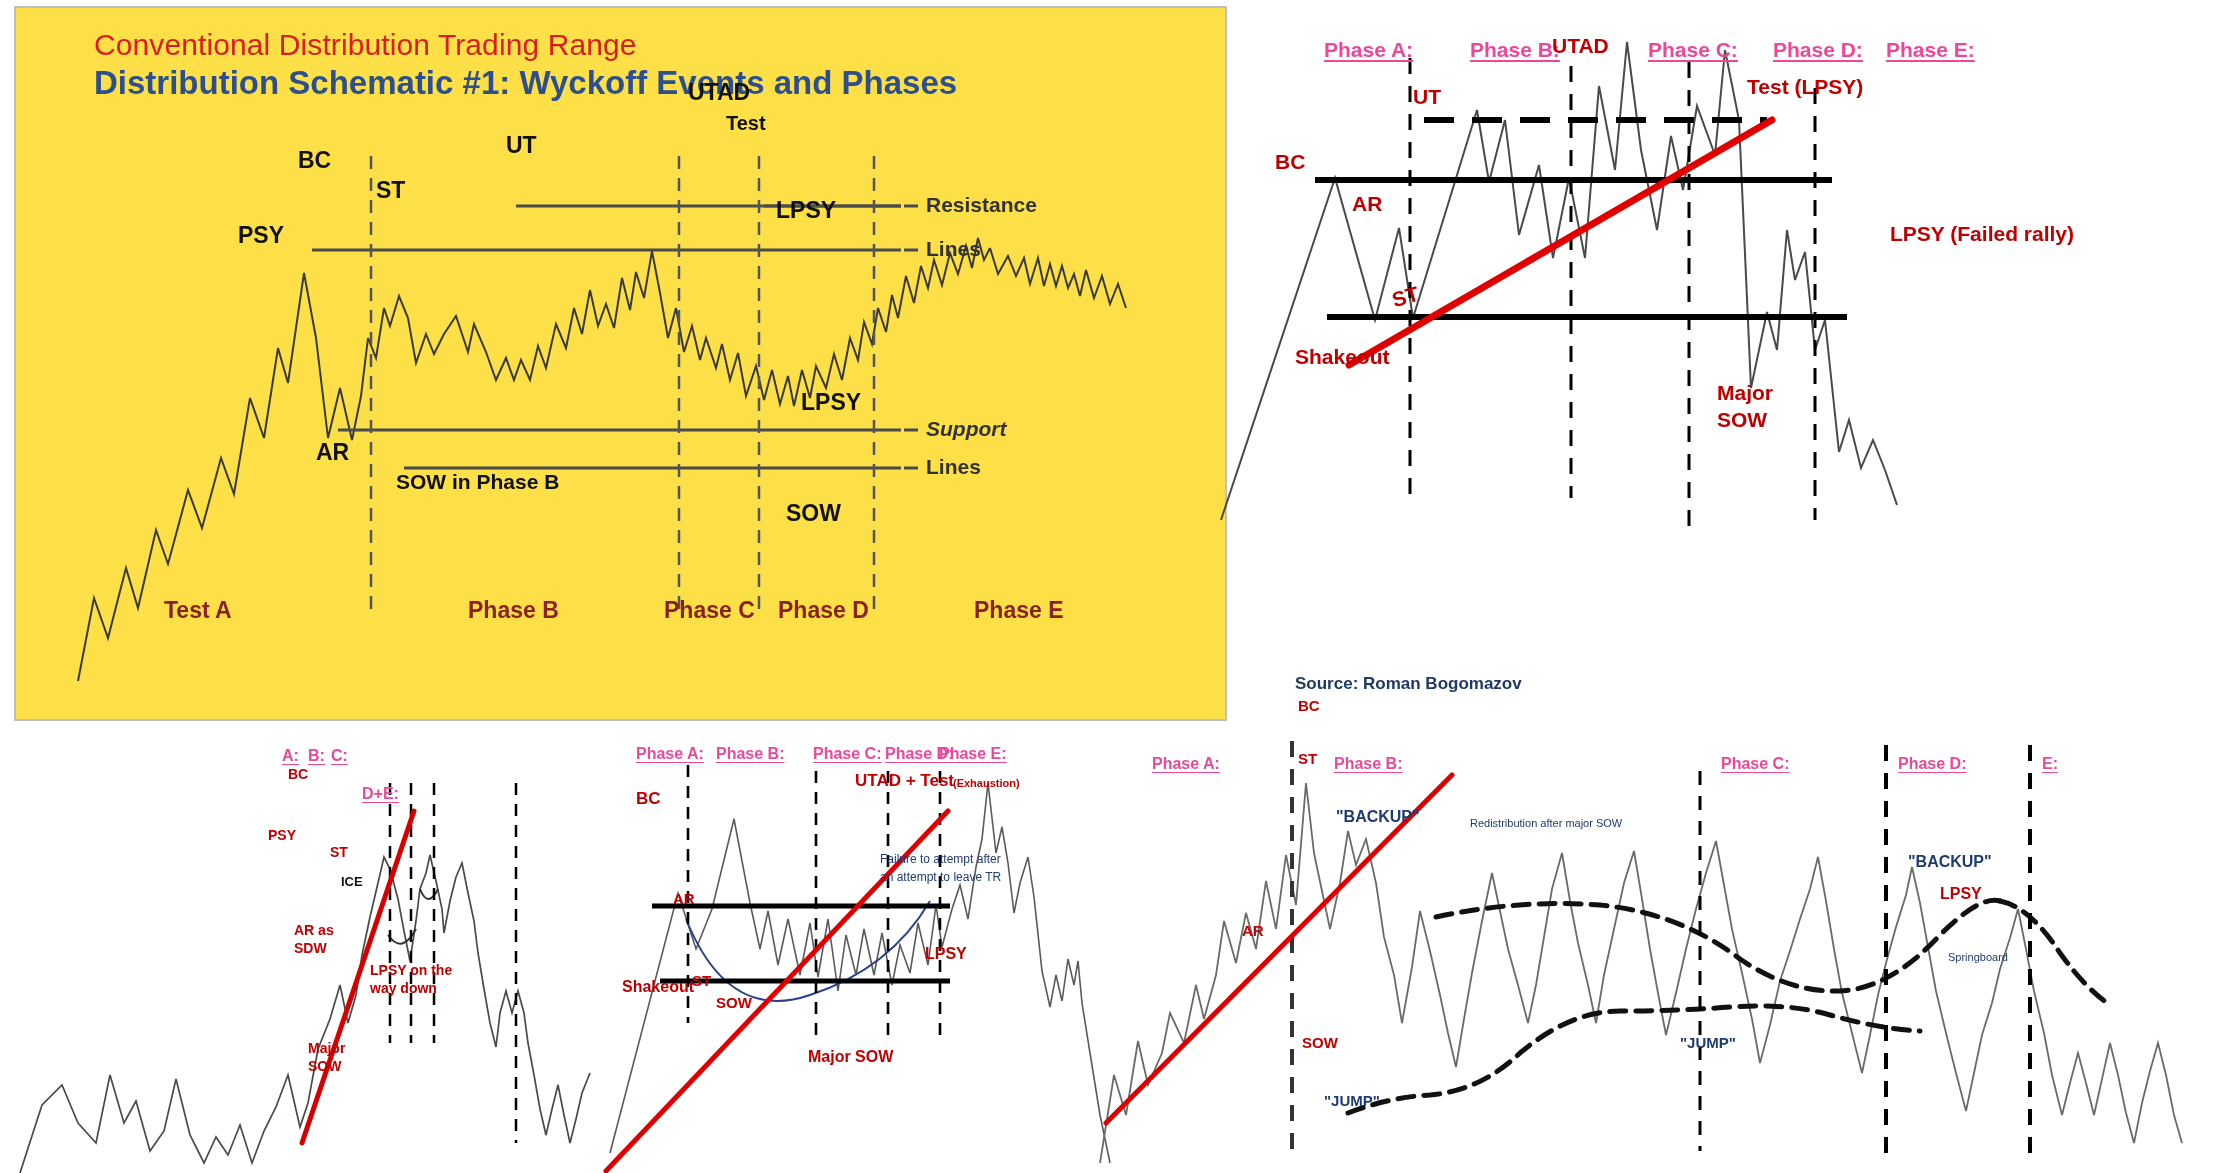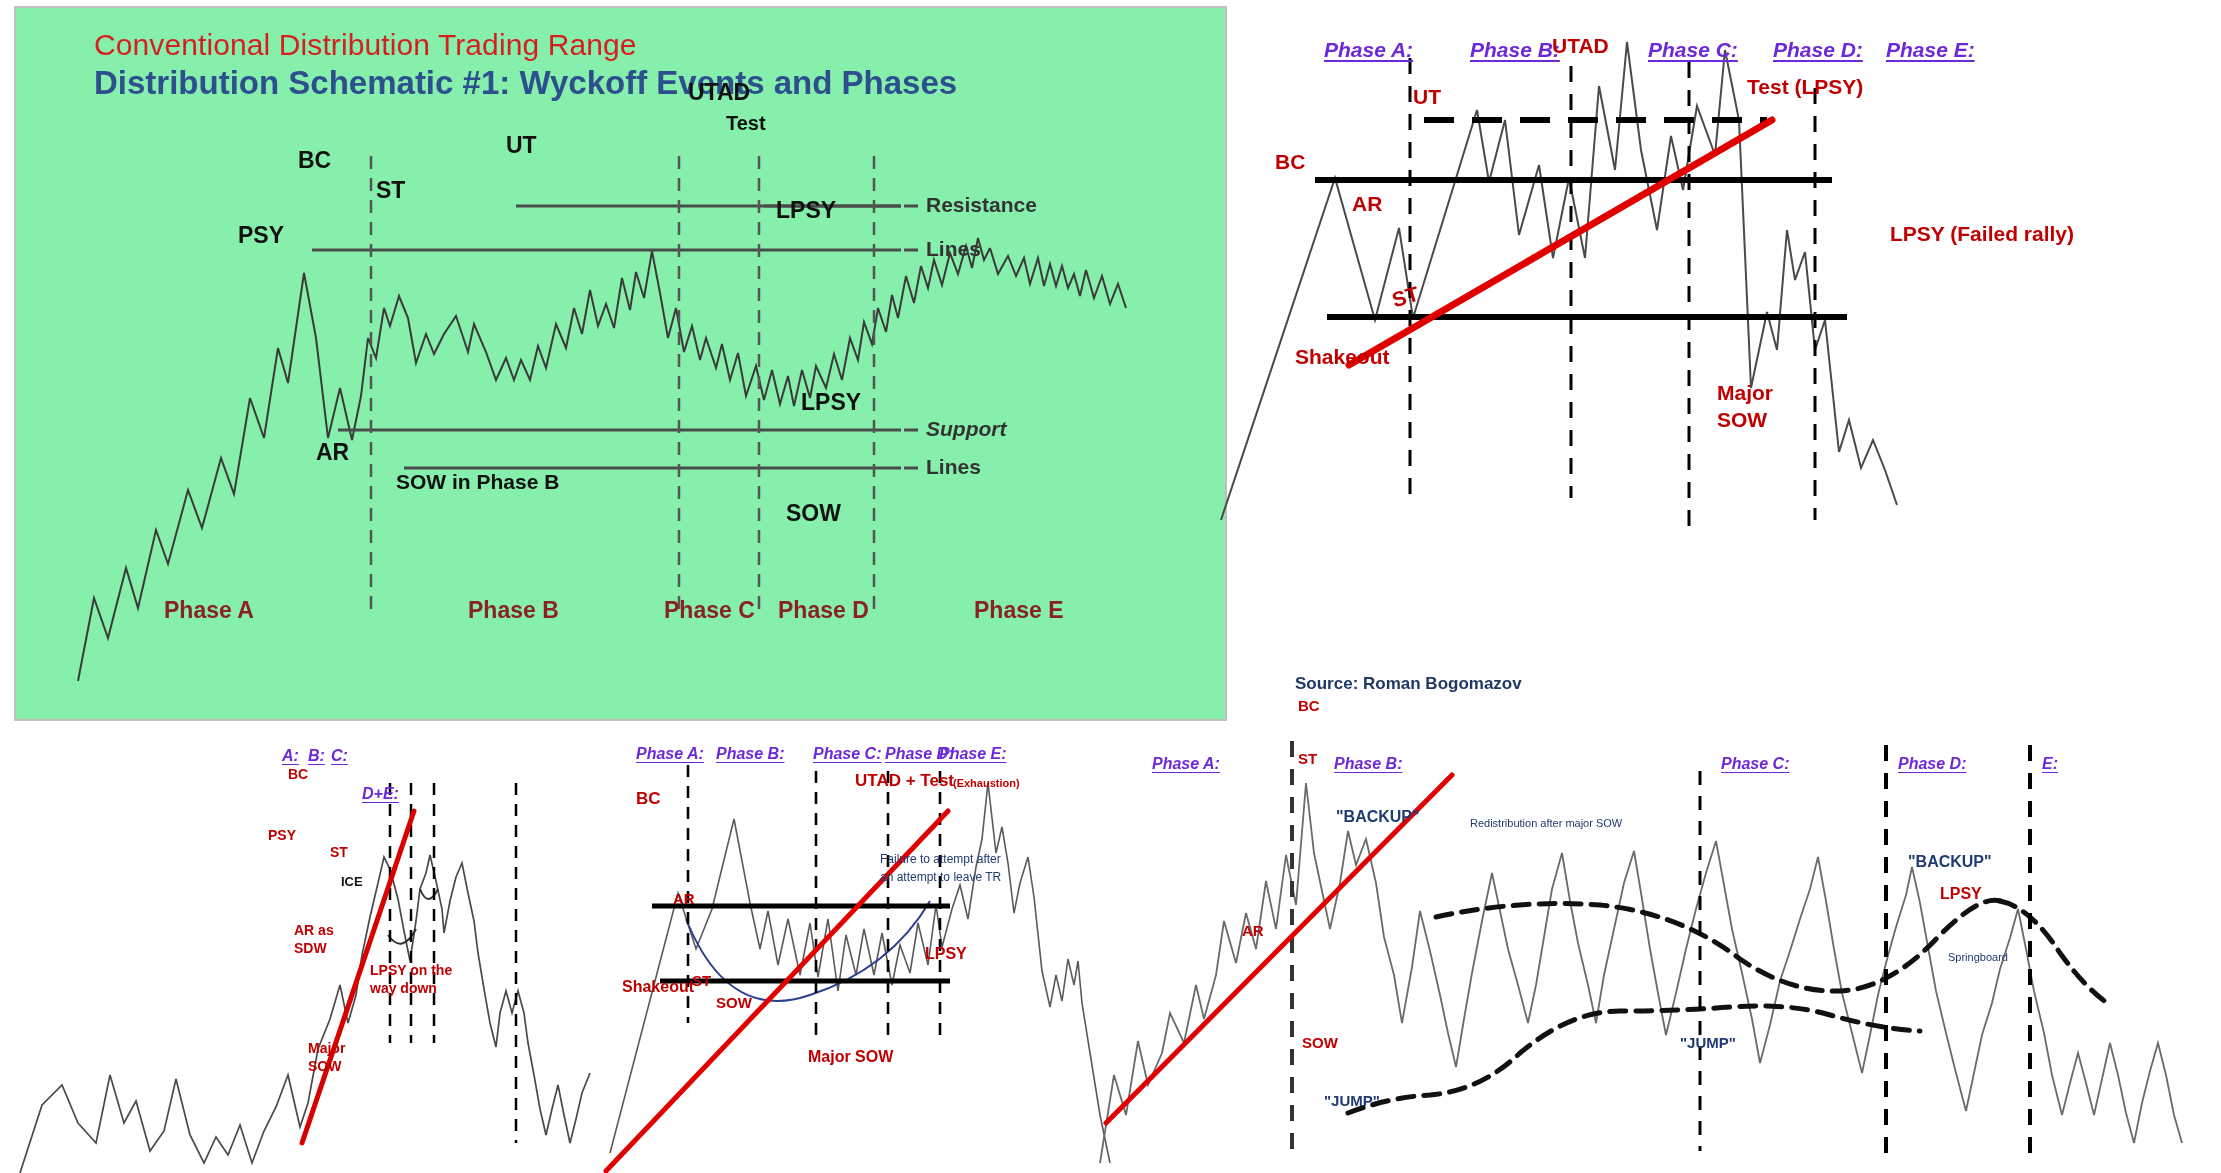--- a/index.html
+++ b/index.html
@@ -15,21 +15,21 @@
     background: #ffffff;
     overflow: hidden;
   }
   .panel { position: absolute; }
 
   
   #panel-tl {
     left: 14px; top: 6px;
     width: 1213px; height: 715px;
     border: 2px solid #bfbfbf;
-    background: #86efac;
+    background: #fde047;
   }
   .title-red {
     position: absolute; left: 78px; top: 20px;
     color: #d81f1f;
     font-size: 30px;
     font-weight: 400;
     letter-spacing: .1px;
     white-space: nowrap;
   }
   .title-blue {
@@ -42,24 +42,23 @@
 
   
   .lbl { position: absolute; white-space: nowrap; line-height: 1.12; }
   .lbl-bk  { color:#111111; font-weight:bold; }
   .lbl-rd  { color:#c00000; font-weight:bold; }
   .lbl-bl  { color:#203a72; font-weight:bold; }
   .lbl-gry { color:#333333; font-weight:bold; }
 
   .phase-hdr {
     position:absolute; white-space:nowrap;
-    color:#6d28d9; font-weight:bold;
+    color:#ec4899; font-weight:bold;
     text-decoration: underline;
     text-underline-offset: 3px;
-    font-style: italic;
   }
 
   svg { position:absolute; left:0; top:0; overflow:visible; }
 
   
   #panel-tr { left: 1227px; top: 0px; width: 994px; height: 720px; }
   .source-note {
     position:absolute; left:68px; top:674px;
     color:#1f3864; font-size:17px; white-space:nowrap;font-weight:bold;
   }
@@ -122,21 +121,21 @@
     <div class="lbl lbl-bk" style="left:380px; top:462px; font-size:21px;">SOW in Phase B</div>
     <div class="lbl lbl-bk" style="left:760px; top:190px; font-size:23px;">LPSY</div>
     <div class="lbl lbl-bk" style="left:785px; top:382px; font-size:23px;">LPSY</div>
     <div class="lbl lbl-bk" style="left:770px; top:493px; font-size:23px;">SOW</div>
 
     <div class="lbl lbl-gry" style="left:910px; top:185px; font-size:21px;">Resistance</div>
     <div class="lbl lbl-gry" style="left:910px; top:229px; font-size:21px;">Lines</div>
     <div class="lbl lbl-gry" style="left:910px; top:409px; font-size:21px;font-style:italic;">Support</div>
     <div class="lbl lbl-gry" style="left:910px; top:447px; font-size:21px;">Lines</div>
 
-    <div class="lbl lbl-rd" style="left:148px; top:590px; font-size:23px; color:#8a2222;">Phase A</div>
+    <div class="lbl lbl-rd" style="left:148px; top:590px; font-size:23px; color:#8a2222;">Test A</div>
     <div class="lbl lbl-rd" style="left:452px; top:590px; font-size:23px; color:#8a2222;">Phase B</div>
     <div class="lbl lbl-rd" style="left:648px; top:590px; font-size:23px; color:#8a2222;">Phase C</div>
     <div class="lbl lbl-rd" style="left:762px; top:590px; font-size:23px; color:#8a2222;">Phase D</div>
     <div class="lbl lbl-rd" style="left:958px; top:590px; font-size:23px; color:#8a2222;">Phase E</div>
   </div>
 
   <div class="panel" id="panel-tr">
     <svg width="994" height="720">
       <polyline fill="none" stroke="#4a4a4a" stroke-width="2" points="-6,520 108,178 148,320 172,228 186,318 250,110 262,182 278,120 292,235 312,165 326,258 342,178 358,258 372,86 388,170 400,42 414,150 430,230 444,136 456,190 470,106 488,155 498,50 512,120 524,388 540,312 550,350 560,230 568,280 578,252 588,350 598,320 612,452 622,420 634,468 646,440 658,470"></polyline>
       <polyline fill="none" stroke="#4a4a4a" stroke-width="2" points="658,470 670,505"></polyline>

